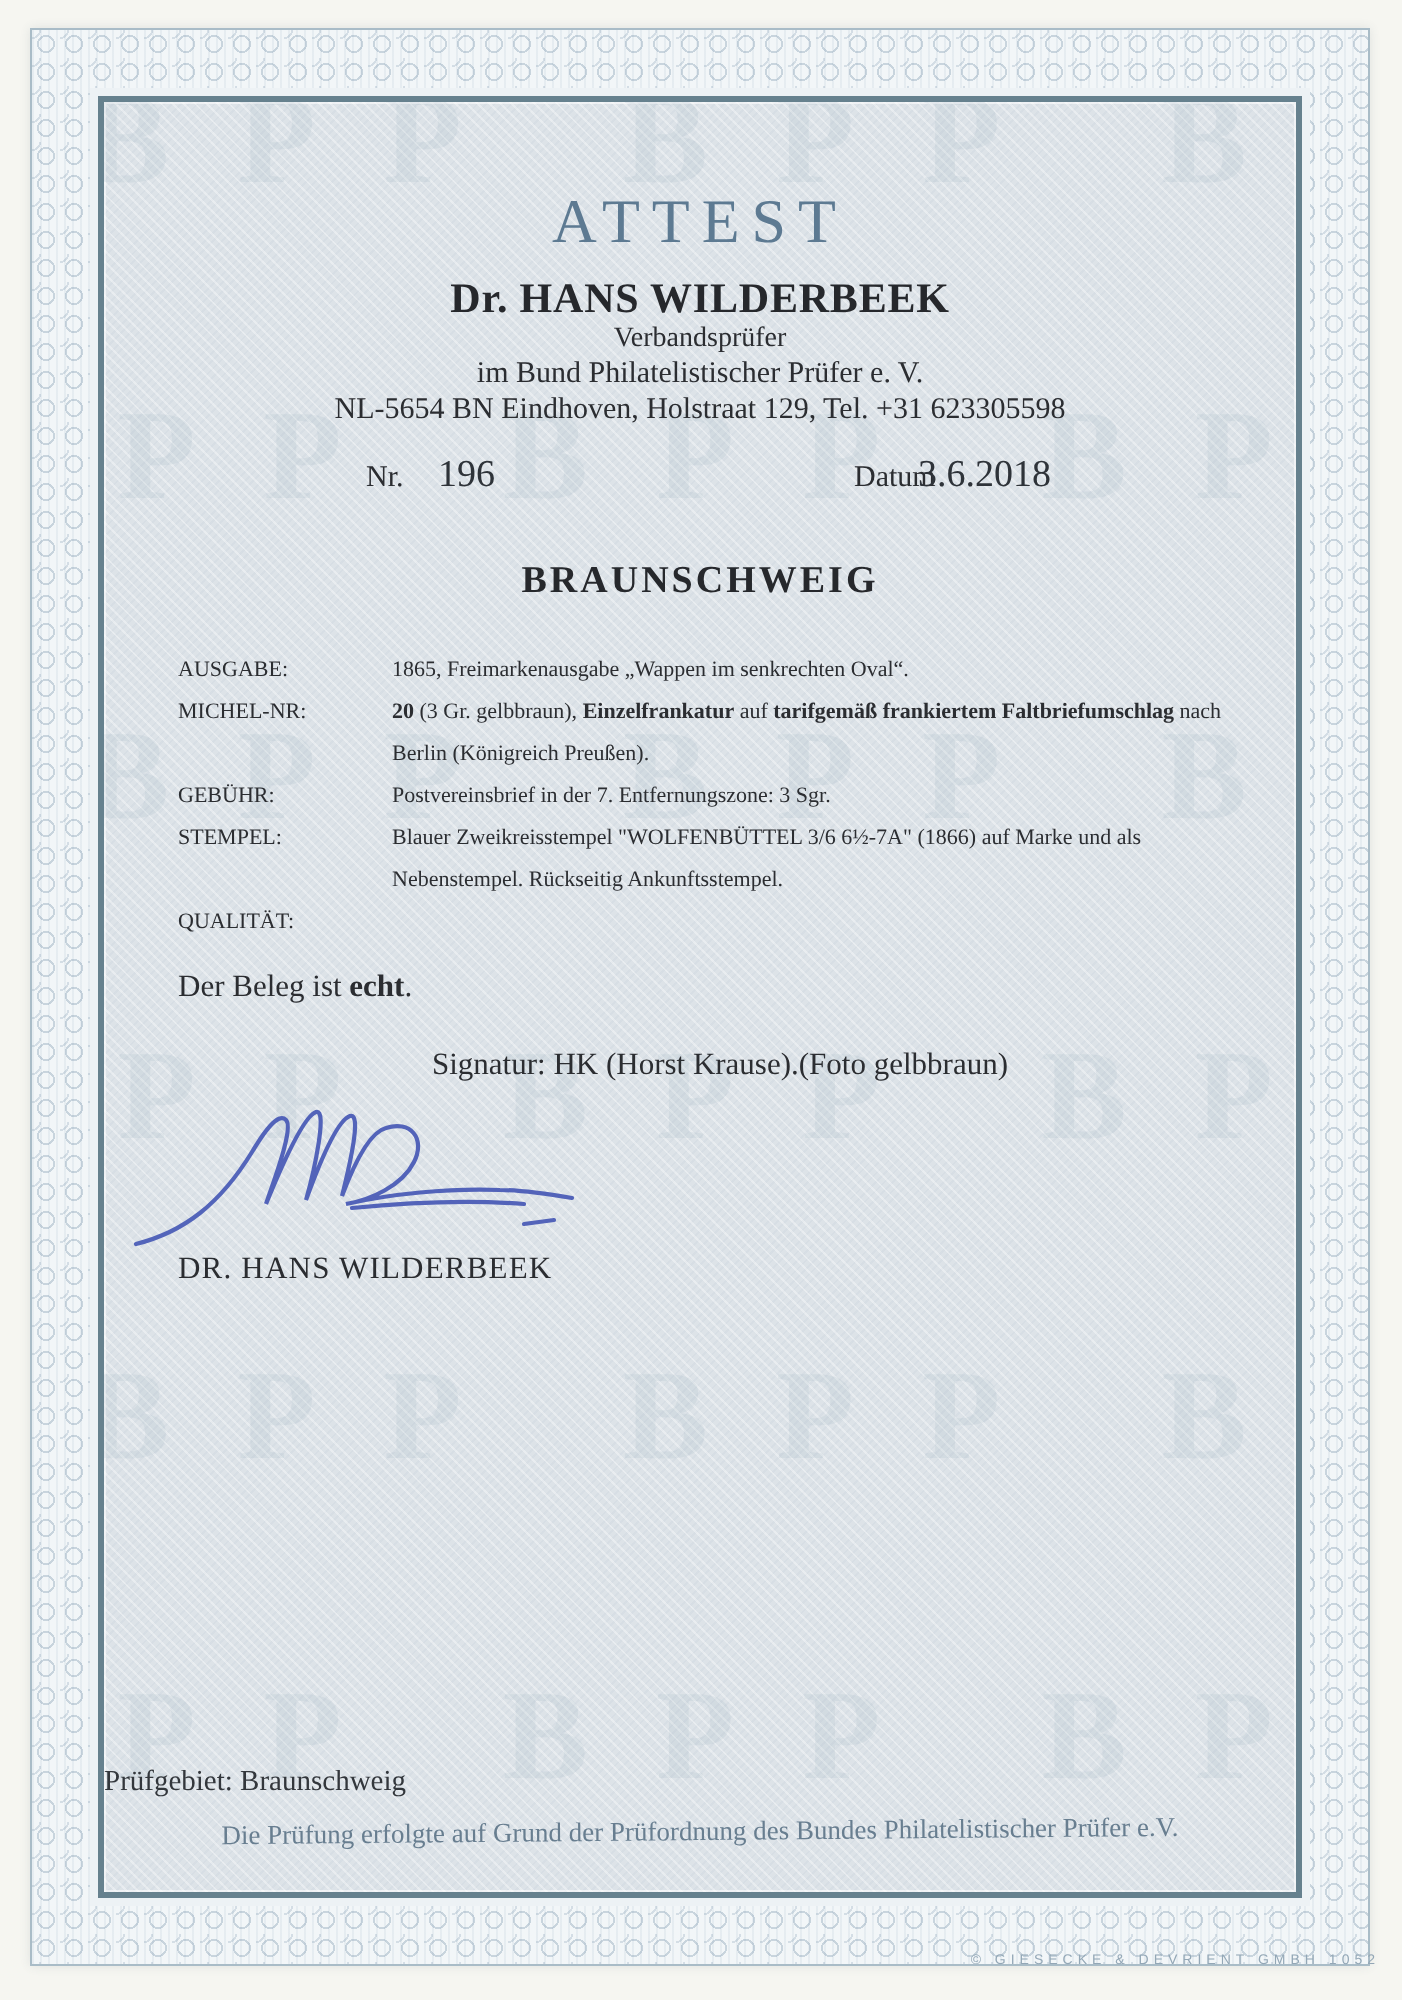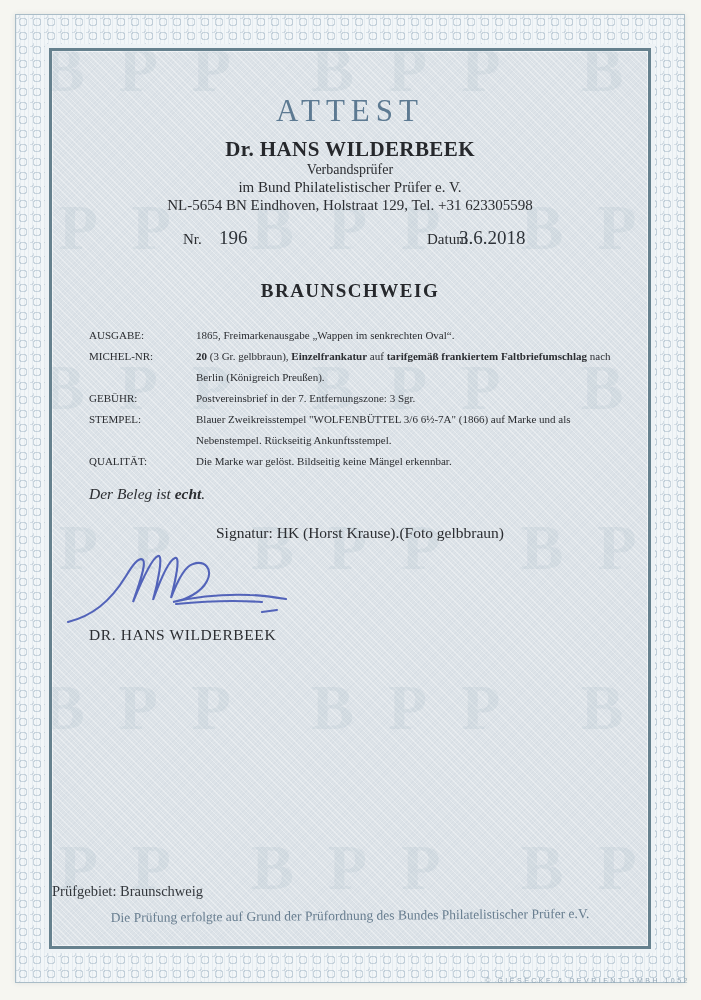--- a/index.html
+++ b/index.html
@@ -59,21 +59,21 @@
     text-align:center;font-size:19px;font-weight:bold;letter-spacing:1.5px;
     margin-top:27px;color:#26282c;
   }
   .details{
     display:grid;grid-template-columns:107px 1fr;
     margin:23px 0 0 37px;font-size:11px;line-height:21px;
   }
   .d-label{white-space:nowrap;}
   .d-value{max-width:432px;}
   .b{font-weight:bold;}
-  .verdict{margin:13px 0 0 37px;font-size:15.5px;font-style:italic;}
+  .verdict{margin:13px 0 0 37px;font-size:15.5px;}
   .sig-row{
     display:flex;justify-content:center;
     margin:21px 17px 0 37px;font-size:15.5px;
   }
   .signature{display:block;margin:4px 0 0 14px;}
   .signer{margin:0 0 0 37px;font-size:15.5px;letter-spacing:.6px;}
   
   .pruefgebiet{
     position:absolute;left:0;right:0;top:832px;
     font-size:14.5px;color:#33373c;
@@ -125,21 +125,20 @@
         <div class="details" id="details">
             <div class="d-label">AUSGABE:</div>
             <div class="d-value"><span>1865, Freimarkenausgabe „Wappen im senkrechten Oval“.</span></div>
             <div class="d-label">MICHEL-NR:</div>
             <div class="d-value"><span class="b">20</span><span> (3 Gr. gelbbraun), </span><span class="b">Einzelfrankatur</span><span> auf </span><span class="b">tarifgemäß frankiertem Faltbriefumschlag</span><span> nach Berlin (Königreich Preußen).</span></div>
             <div class="d-label">GEBÜHR:</div>
             <div class="d-value"><span>Postvereinsbrief in der 7. Entfernungszone: 3 Sgr.</span></div>
             <div class="d-label">STEMPEL:</div>
             <div class="d-value"><span>Blauer Zweikreisstempel "WOLFENBÜTTEL 3/6 6½-7A" (1866) auf Marke und als Nebenstempel. Rückseitig Ankunftsstempel.</span></div>
             <div class="d-label">QUALITÄT:</div>
-            <div class="d-value"><span>Die Marke war gelöst. Bildseitig keine Mängel erkennbar.</span></div>
           </div>
 
         <div class="verdict"><span>Der Beleg ist </span><span class="b">echt</span><span>.</span></div>
 
         <div class="sig-row">
           <span>Signatur: HK (Horst Krause).</span>
           <span>(Foto gelbbraun)</span>
         </div>
 
         <svg class="signature" width="236" height="80" viewBox="0 0 236 80">

